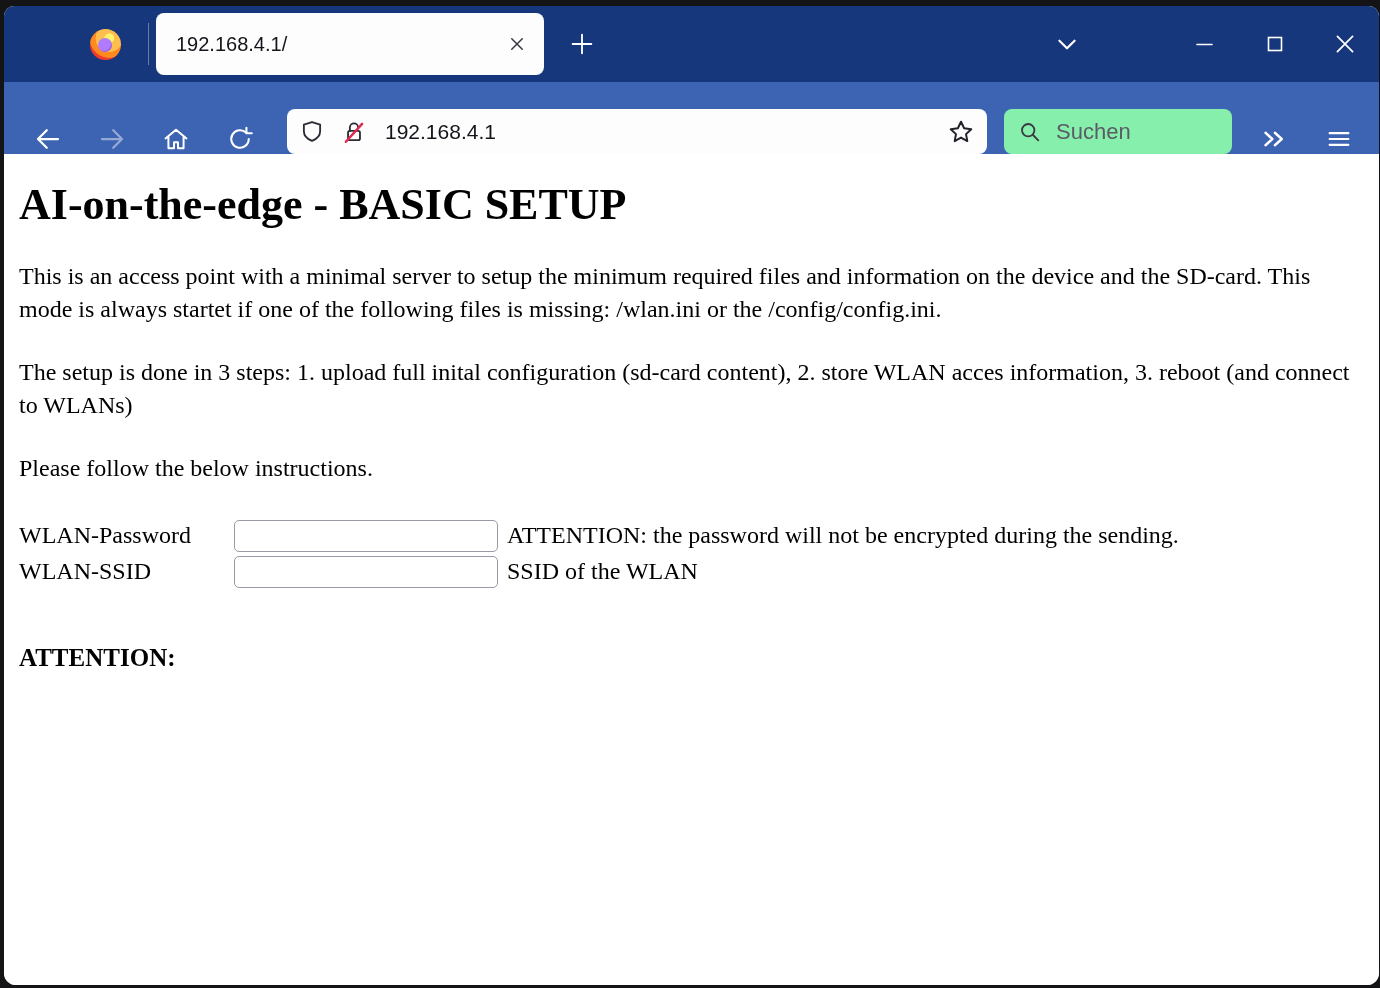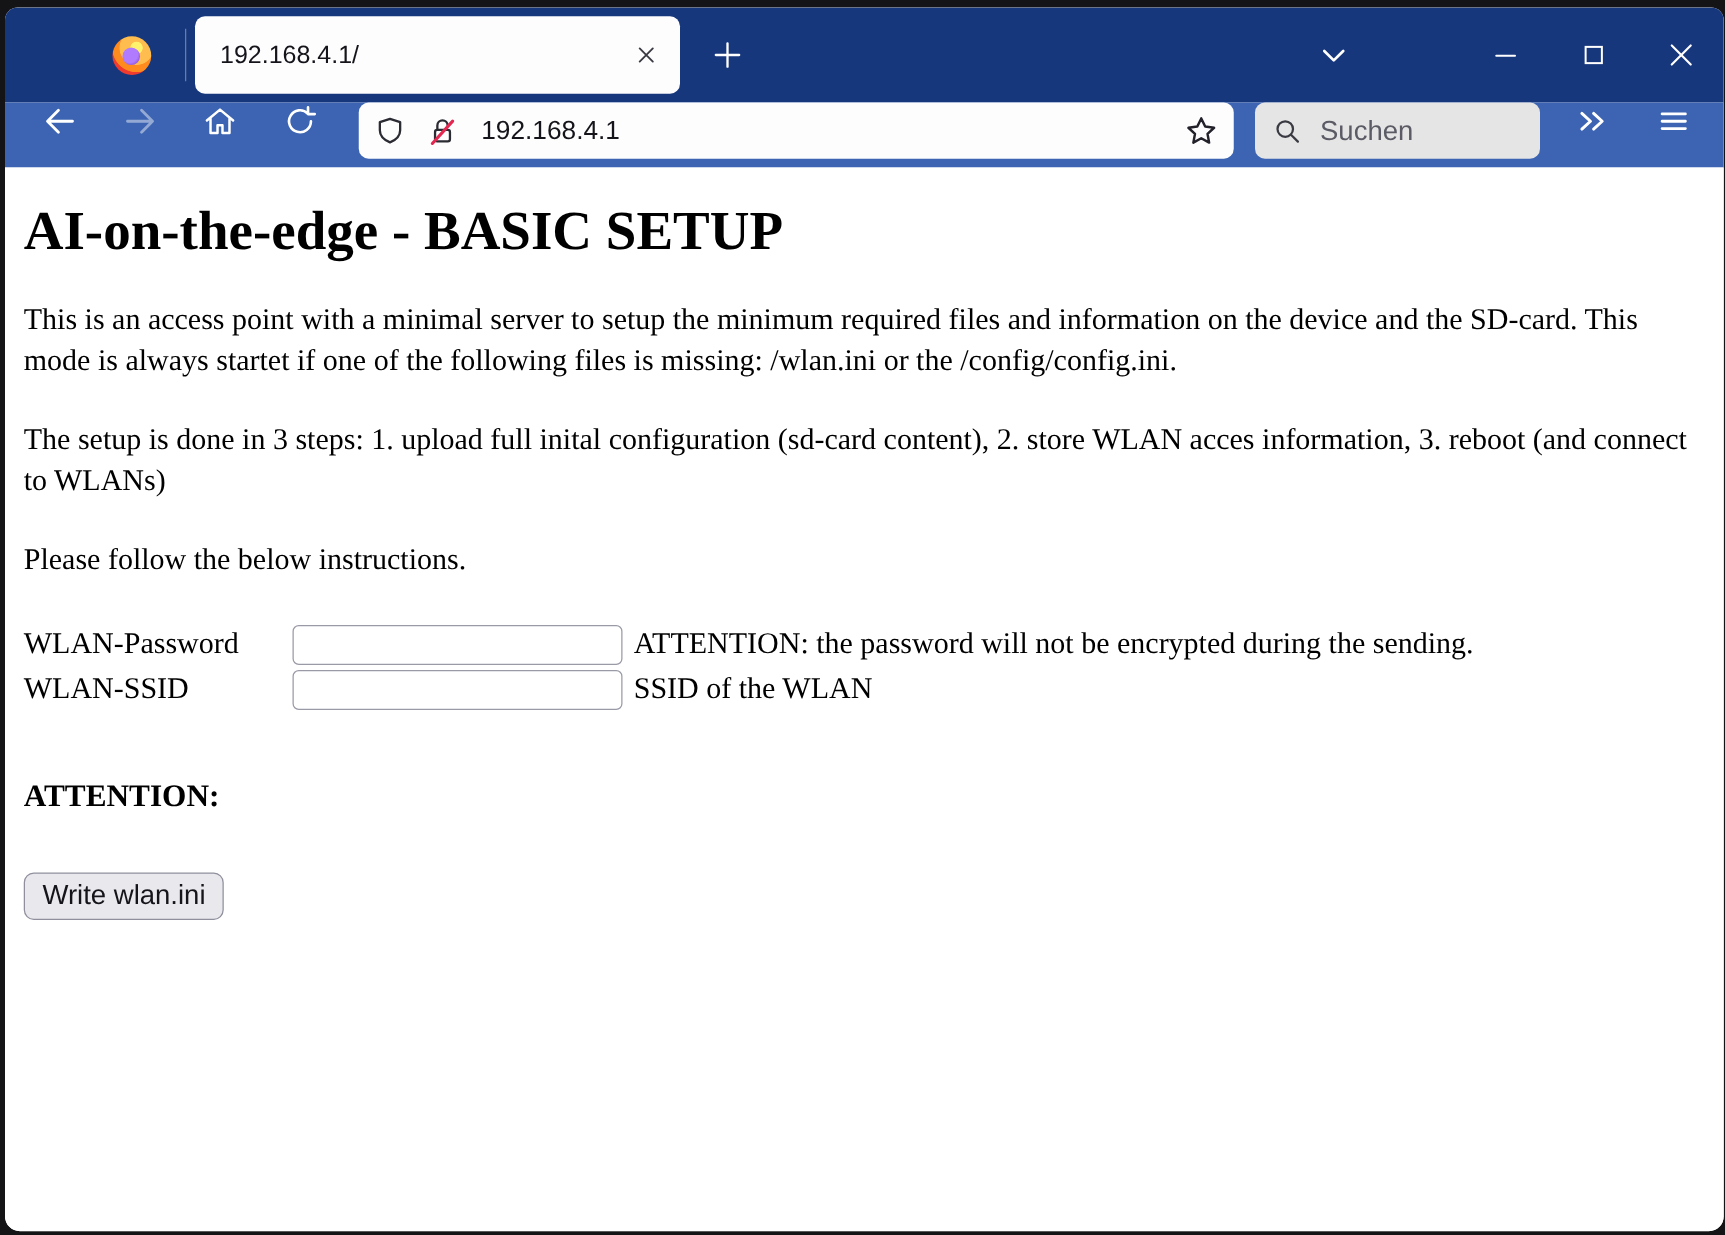--- a/index.html
+++ b/index.html
@@ -47,23 +47,23 @@
   .tab-close{width:30px;height:30px;color:#3a3a42;}
   .newtab{width:40px;height:40px;margin-left:18px;color:#fff;}
   .tb-spacer{flex:1;}
   .win-btn{width:40px;height:40px;color:#fff;flex:none;}
   .chev-list{margin-right:98px;}
   .win-min{margin-right:30px;}
   .win-max{margin-right:30px;}
   .win-close{margin-right:14px;}
   
   .toolbar{
-    height:52px;flex:none;
+    height:72px;flex:none;
     background:#3d64b2;
-    display:flex;align-items:flex-start;
+    display:flex;align-items:flex-end;
   }
   .nav-btn{width:30px;height:30px;color:#fff;flex:none;}
   .nav-back{margin-left:29px;}
   .nav-fwd{margin-left:34px;opacity:.45;}
   .nav-home{margin-left:34px;}
   .nav-reload{margin-left:34px;}
   .urlbar{
     margin-left:32px;flex:none;
     width:676px;height:45px;
     background:#fdfdfe;border-radius:8px;
@@ -73,21 +73,21 @@
   .shield{width:26px;height:26px;color:#2b2b33;flex:none;}
   .lockslash{width:26px;height:26px;margin-left:16px;flex:none;}
   .url-input{
     flex:1;margin-left:16px;border:none;outline:none;background:transparent;
     font-size:21px;color:#15141a;font-family:"Liberation Sans",sans-serif;
   }
   .star{width:28px;height:28px;color:#23222b;flex:none;}
   .searchbox{
     margin-left:17px;flex:none;
     width:200px;height:45px;
-    background:#e5e5e5;border-radius:8px;
+    background:#86efac;border-radius:8px;
     display:flex;align-items:center;
     padding:0 14px;
   }
   .magnifier{width:24px;height:24px;color:#3a3a42;flex:none;}
   .search-input{
     flex:1;margin-left:12px;border:none;outline:none;background:transparent;
     font-size:22px;color:#15141a;width:100%;font-family:"Liberation Sans",sans-serif;
   }
   .search-input::placeholder{color:#5b5b66;opacity:1;}
   .ovf{margin-left:26px;}
@@ -258,16 +258,15 @@
         <td class="flabel">WLAN-SSID</td>
         <td class="finput"><input class="text-field" style=""></td>
         <td class="fdesc">SSID of the WLAN</td>
       </tr>
     </tbody>
       </table>
 
     <h3>ATTENTION:</h3>
 
 
-    <button class="submit">Write wlan.ini</button>
   </div>
 
 </div>
 
 </body></html>

